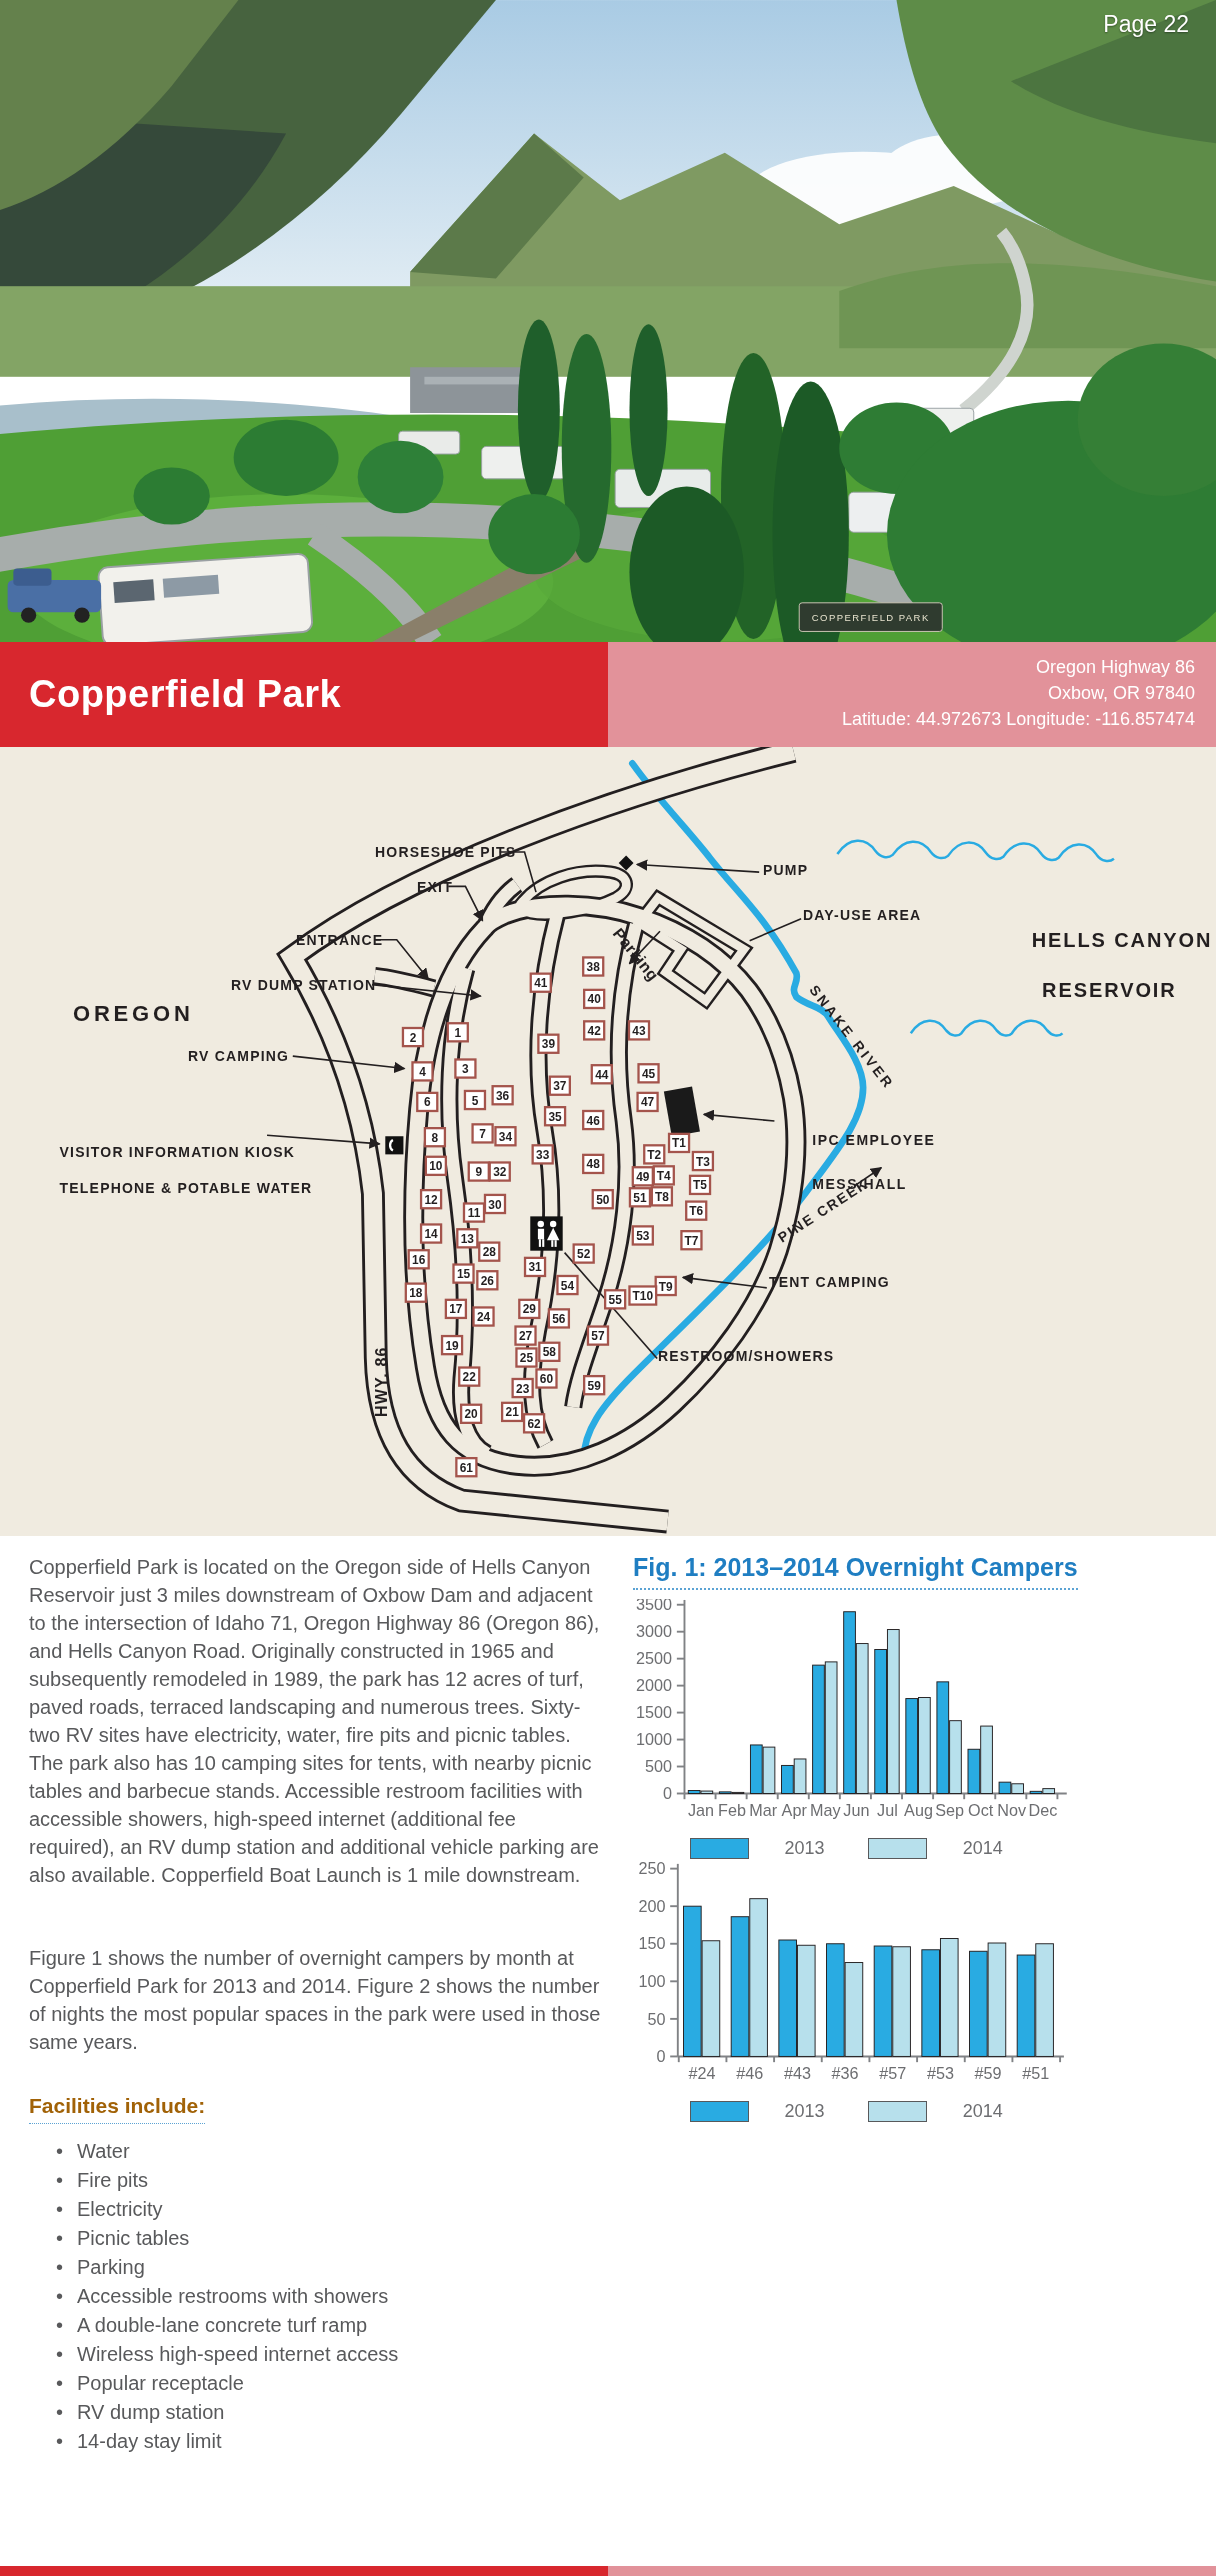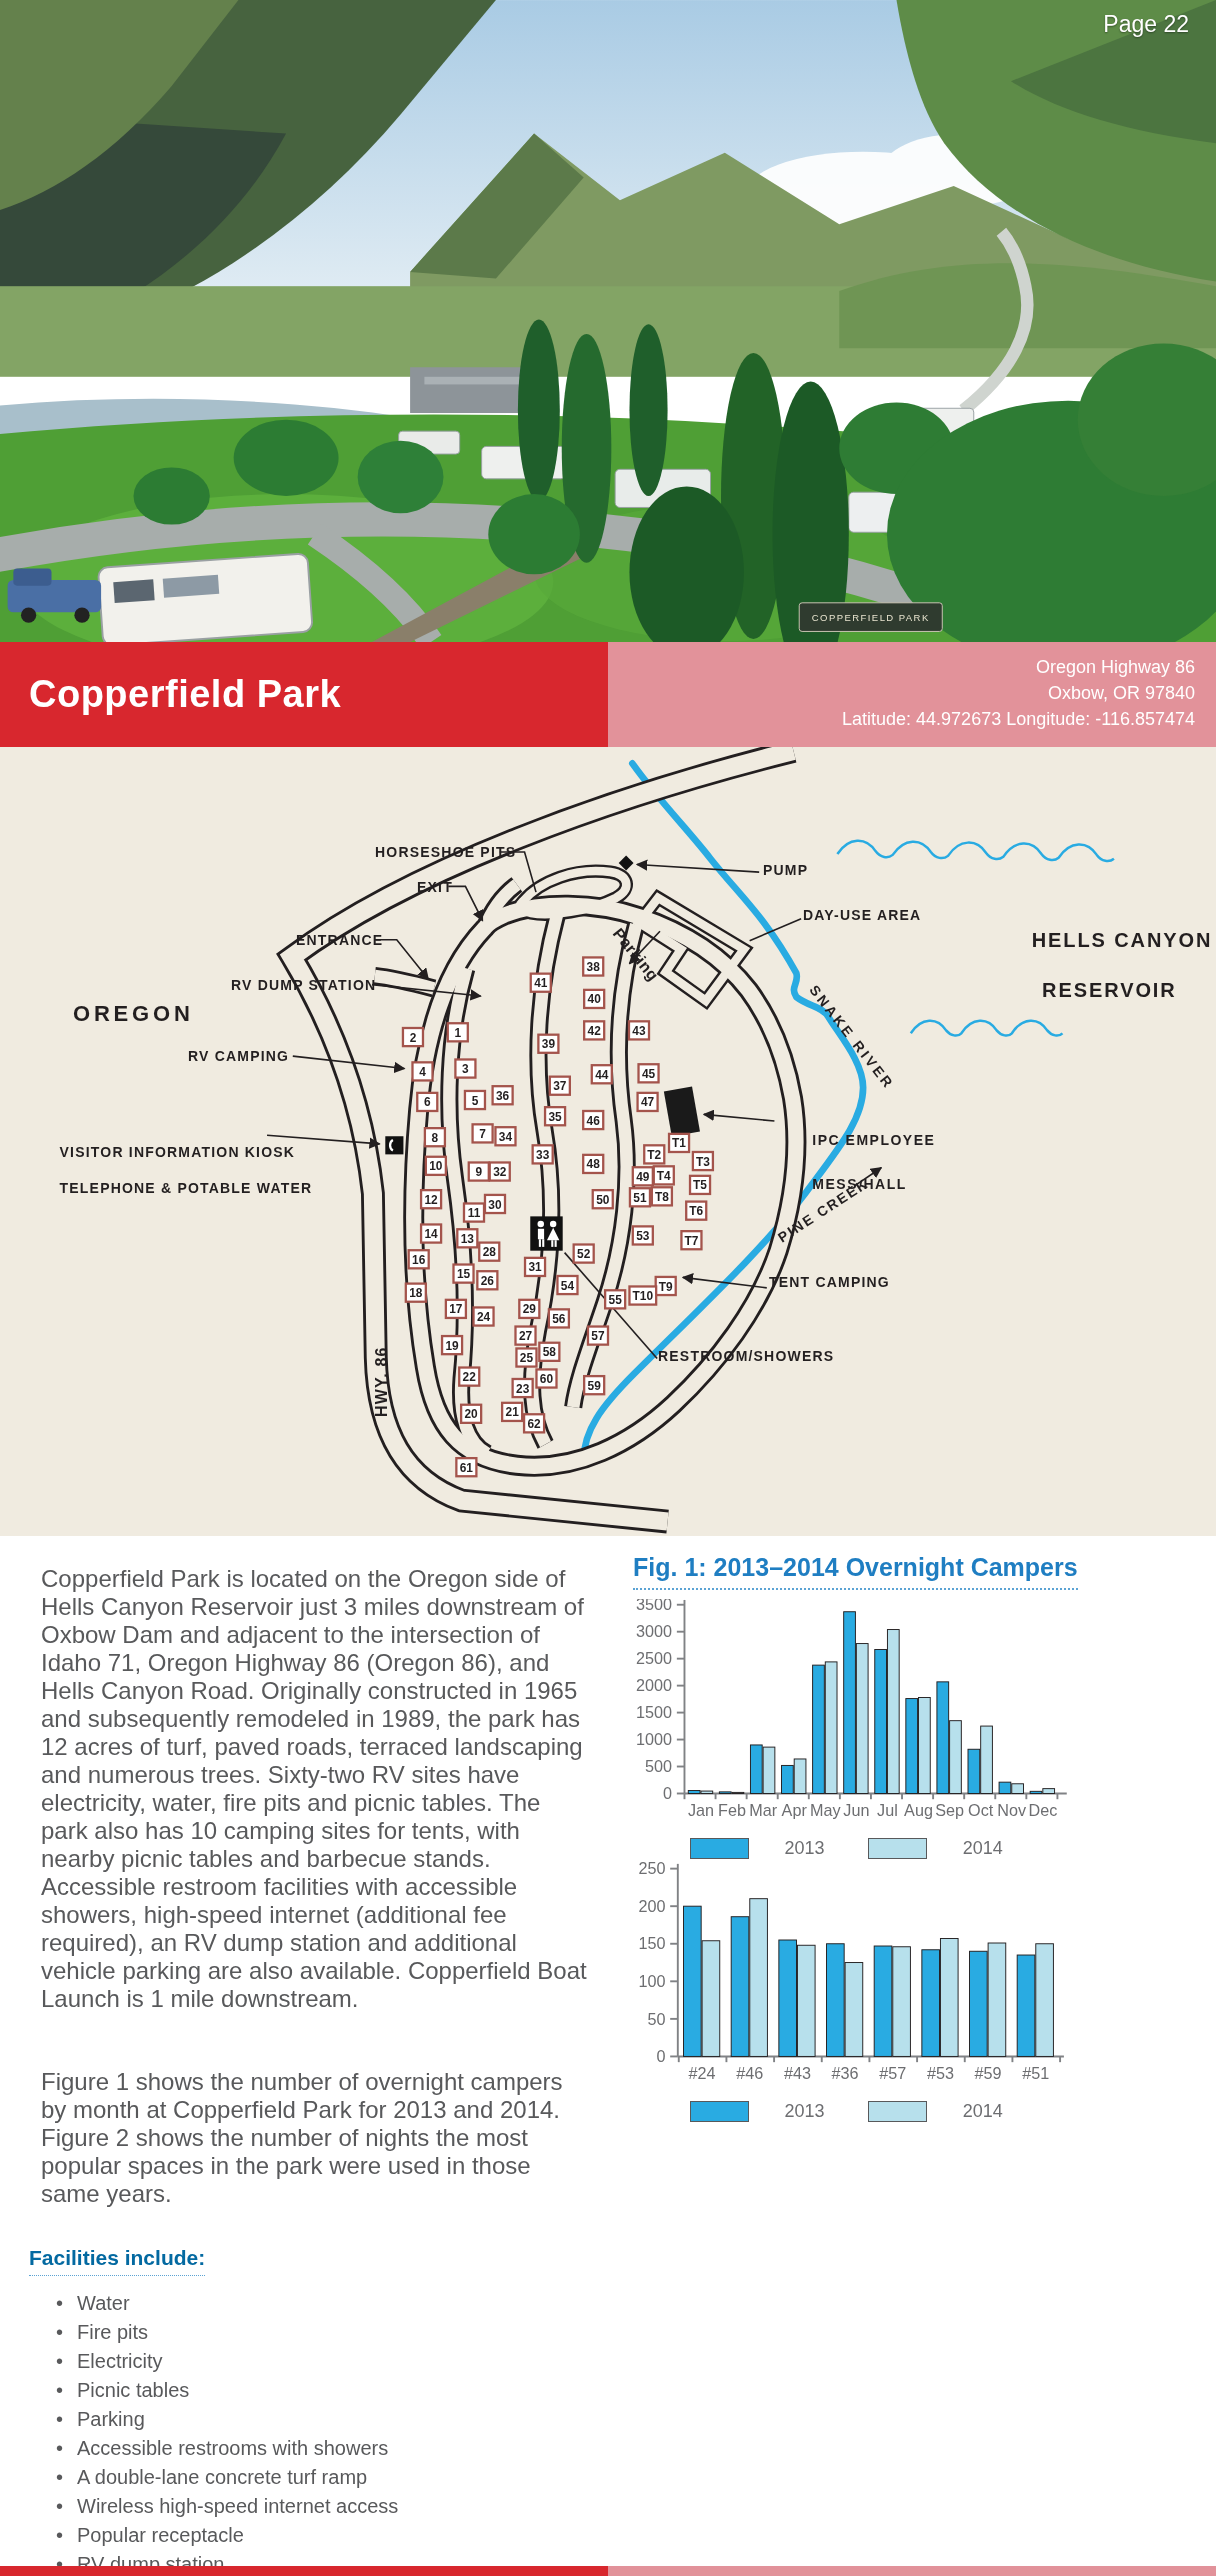--- a/index.html
+++ b/index.html
@@ -20,23 +20,23 @@
   .map-wrap{position:absolute;left:0;top:747px;width:1216px;height:789px;background:#f0ebe0;}
   .map-wrap svg{position:absolute;left:0;top:0;}
   .ml{position:absolute;font-size:14px;font-weight:700;letter-spacing:1.2px;color:#231f20;white-space:pre;}
   .ml.big{font-size:20px;letter-spacing:1.9px;line-height:25px;text-align:center;}
   .ml.region{font-size:22px;letter-spacing:3.8px;}
   .ml.rot{transform-origin:0 0;}
   .ml.right{text-align:right;}
   
   .content{position:absolute;left:0;top:1536px;width:1216px;height:1030px;background:#ffffff;}
   .col-left{position:absolute;left:29px;top:17px;width:574px;}
-  .col-left p{margin:12px;color:#58595b;font-size:24px;line-height:28px;}
+  .col-left p{margin:0;color:#58595b;font-size:20px;line-height:28px;}
   .col-left p + p{margin-top:55px;}
-  .facilities-h{margin:38px 0 0 0;display:table;color:#0369a1;font-size:21px;font-weight:700;
+  .facilities-h{margin:38px 0 0 0;display:table;color:#a16207;font-size:21px;font-weight:700;
                 padding-bottom:4.8px;border-bottom:1.9px dotted #5ba3d4;}
   #facilities{margin:13.4px 0 0 0;padding:0;list-style:none;}
   #facilities li{position:relative;padding-left:48px;color:#58595b;font-size:20px;line-height:29px;}
   #facilities li::before{content:"\2022";position:absolute;left:27px;color:#58595b;}
   .col-right{position:absolute;left:633px;top:9.5px;width:572px;}
   .fig-title{margin:7.6px 0 9.5px 0;display:table;color:#1f7ec2;font-size:25px;font-weight:700;
              padding-bottom:5.7px;border-bottom:2.4px dotted #5ba3d4;}
   .fig-title.fig2{margin-top:36px;}
   .legend{margin-top:9.5px;padding-left:57px;display:flex;align-items:center;}
   .lg-item{display:flex;align-items:center;margin-right:44px;gap:24px;}

